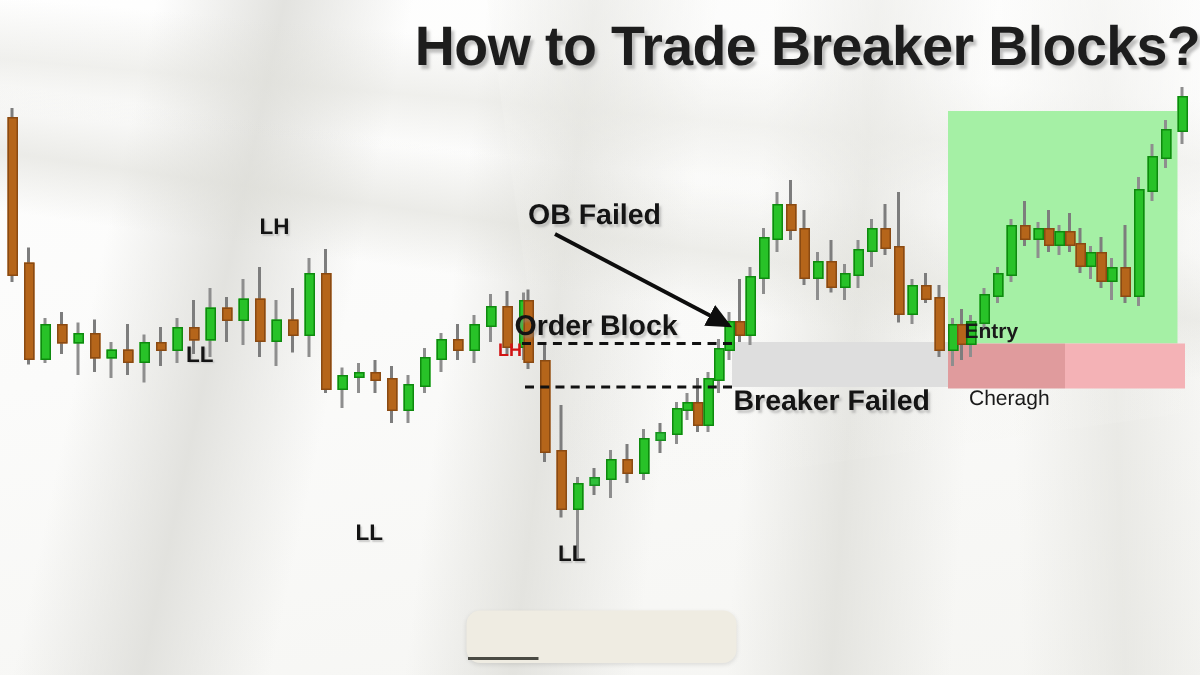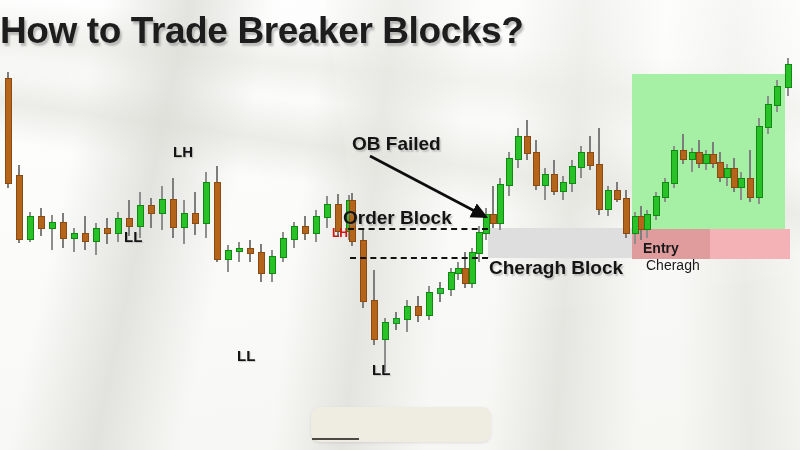--- a/index.html
+++ b/index.html
@@ -29,21 +29,21 @@
       linear-gradient(5deg, rgba(228,228,223,0) 72%, rgba(223,223,217,.45) 79%, rgba(255,255,255,0) 87%);
   }
   .bg-corner{
     position:absolute;right:-60px;top:-120px;width:520px;height:420px;
     background:linear-gradient(205deg, rgba(255,255,255,.95) 0%, rgba(245,245,242,.25) 60%, rgba(255,255,255,0) 100%);
     transform:rotate(-8deg);
   }
 
   
   .title{
-    position:absolute;left:0;right:0;top:10px;text-align:left;
+    position:absolute;left:0;right:0;top:10px;text-align:right;
     font-size:37px;font-weight:bold;color:#1d1d1d;letter-spacing:-0.4px;
     text-shadow:2px 3px 2px rgba(120,120,120,.45);
     white-space:nowrap;
   }
 
   
   .zone{position:absolute;}
   .zone-entry{left:632px;top:74px;width:153px;height:155px;background:#a5f0a5;}
   .zone-sl-dark{left:632px;top:229px;width:78px;height:30px;background:#e09b9d;}
   .zone-sl-light{left:710px;top:229px;width:80px;height:30px;background:#f4b2b6;}
@@ -59,21 +59,21 @@
   .up.dim   .body{background:#2fbf3a;border:1px solid #18901f;}
   .down.dim .body{background:#b5651a;border:1px solid #8a4a12;}
   .dim .wick{background:#7d7d7d;}
 
   
   .lbl{position:absolute;font-weight:bold;color:#141414;white-space:nowrap;}
   .lbl-ll,.lbl-lh{font-size:15px;text-shadow:1px 1px 1px rgba(160,160,160,.5);}
   .lbl-lh-red{font-size:12px;color:#d11414;font-weight:bold;text-shadow:none;}
   .lbl-big{font-size:19px;text-shadow:1.5px 2px 1.5px rgba(140,140,140,.45);}
   .lbl-zone{font-size:14px;font-weight:normal;color:#1a1a1a;}
-  .lbl-zone.b{font-weight:bold;margin-top:28px;}
+  .lbl-zone.b{font-weight:bold;}
 
   
   .dash{position:absolute;height:0;border-top:2.5px dashed #111;}
 
   
   .arrow-svg{position:absolute;left:0;top:0;width:800px;height:450px;pointer-events:none;}
 
   
   .wm{
     position:absolute;left:311px;top:407px;width:180px;height:35px;
@@ -454,21 +454,21 @@
   <div class="title">How to Trade Breaker Blocks?</div>
 
   <div class="lbl lbl-ll" style="left:124px;top:228px;">LL</div>
   <div class="lbl lbl-lh" style="left:173px;top:143px;">LH</div>
   <div class="lbl lbl-ll" style="left:237px;top:347px;">LL</div>
   <div class="lbl lbl-ll" style="left:372px;top:361px;">LL</div>
   <div class="lbl lbl-lh-red" style="left:332px;top:226px;">LH</div>
 
   <div class="lbl lbl-big" style="left:352px;top:133px;">OB Failed</div>
   <div class="lbl lbl-big" style="left:343px;top:207px;">Order Block</div>
-  <div class="lbl lbl-big" style="left:489px;top:257px;">Cheragh Block</div>
+  <div class="lbl lbl-big" style="left:489px;top:257px;">Breaker Failed</div>
 
   <div class="lbl lbl-zone b" style="left:643px;top:212px;">Entry</div>
   <div class="lbl lbl-zone" style="left:646px;top:257px;">Cheragh</div>
 
   <div class="wm">
     <span class="wm-underline"></span>
   </div>
 
 </div>
 

